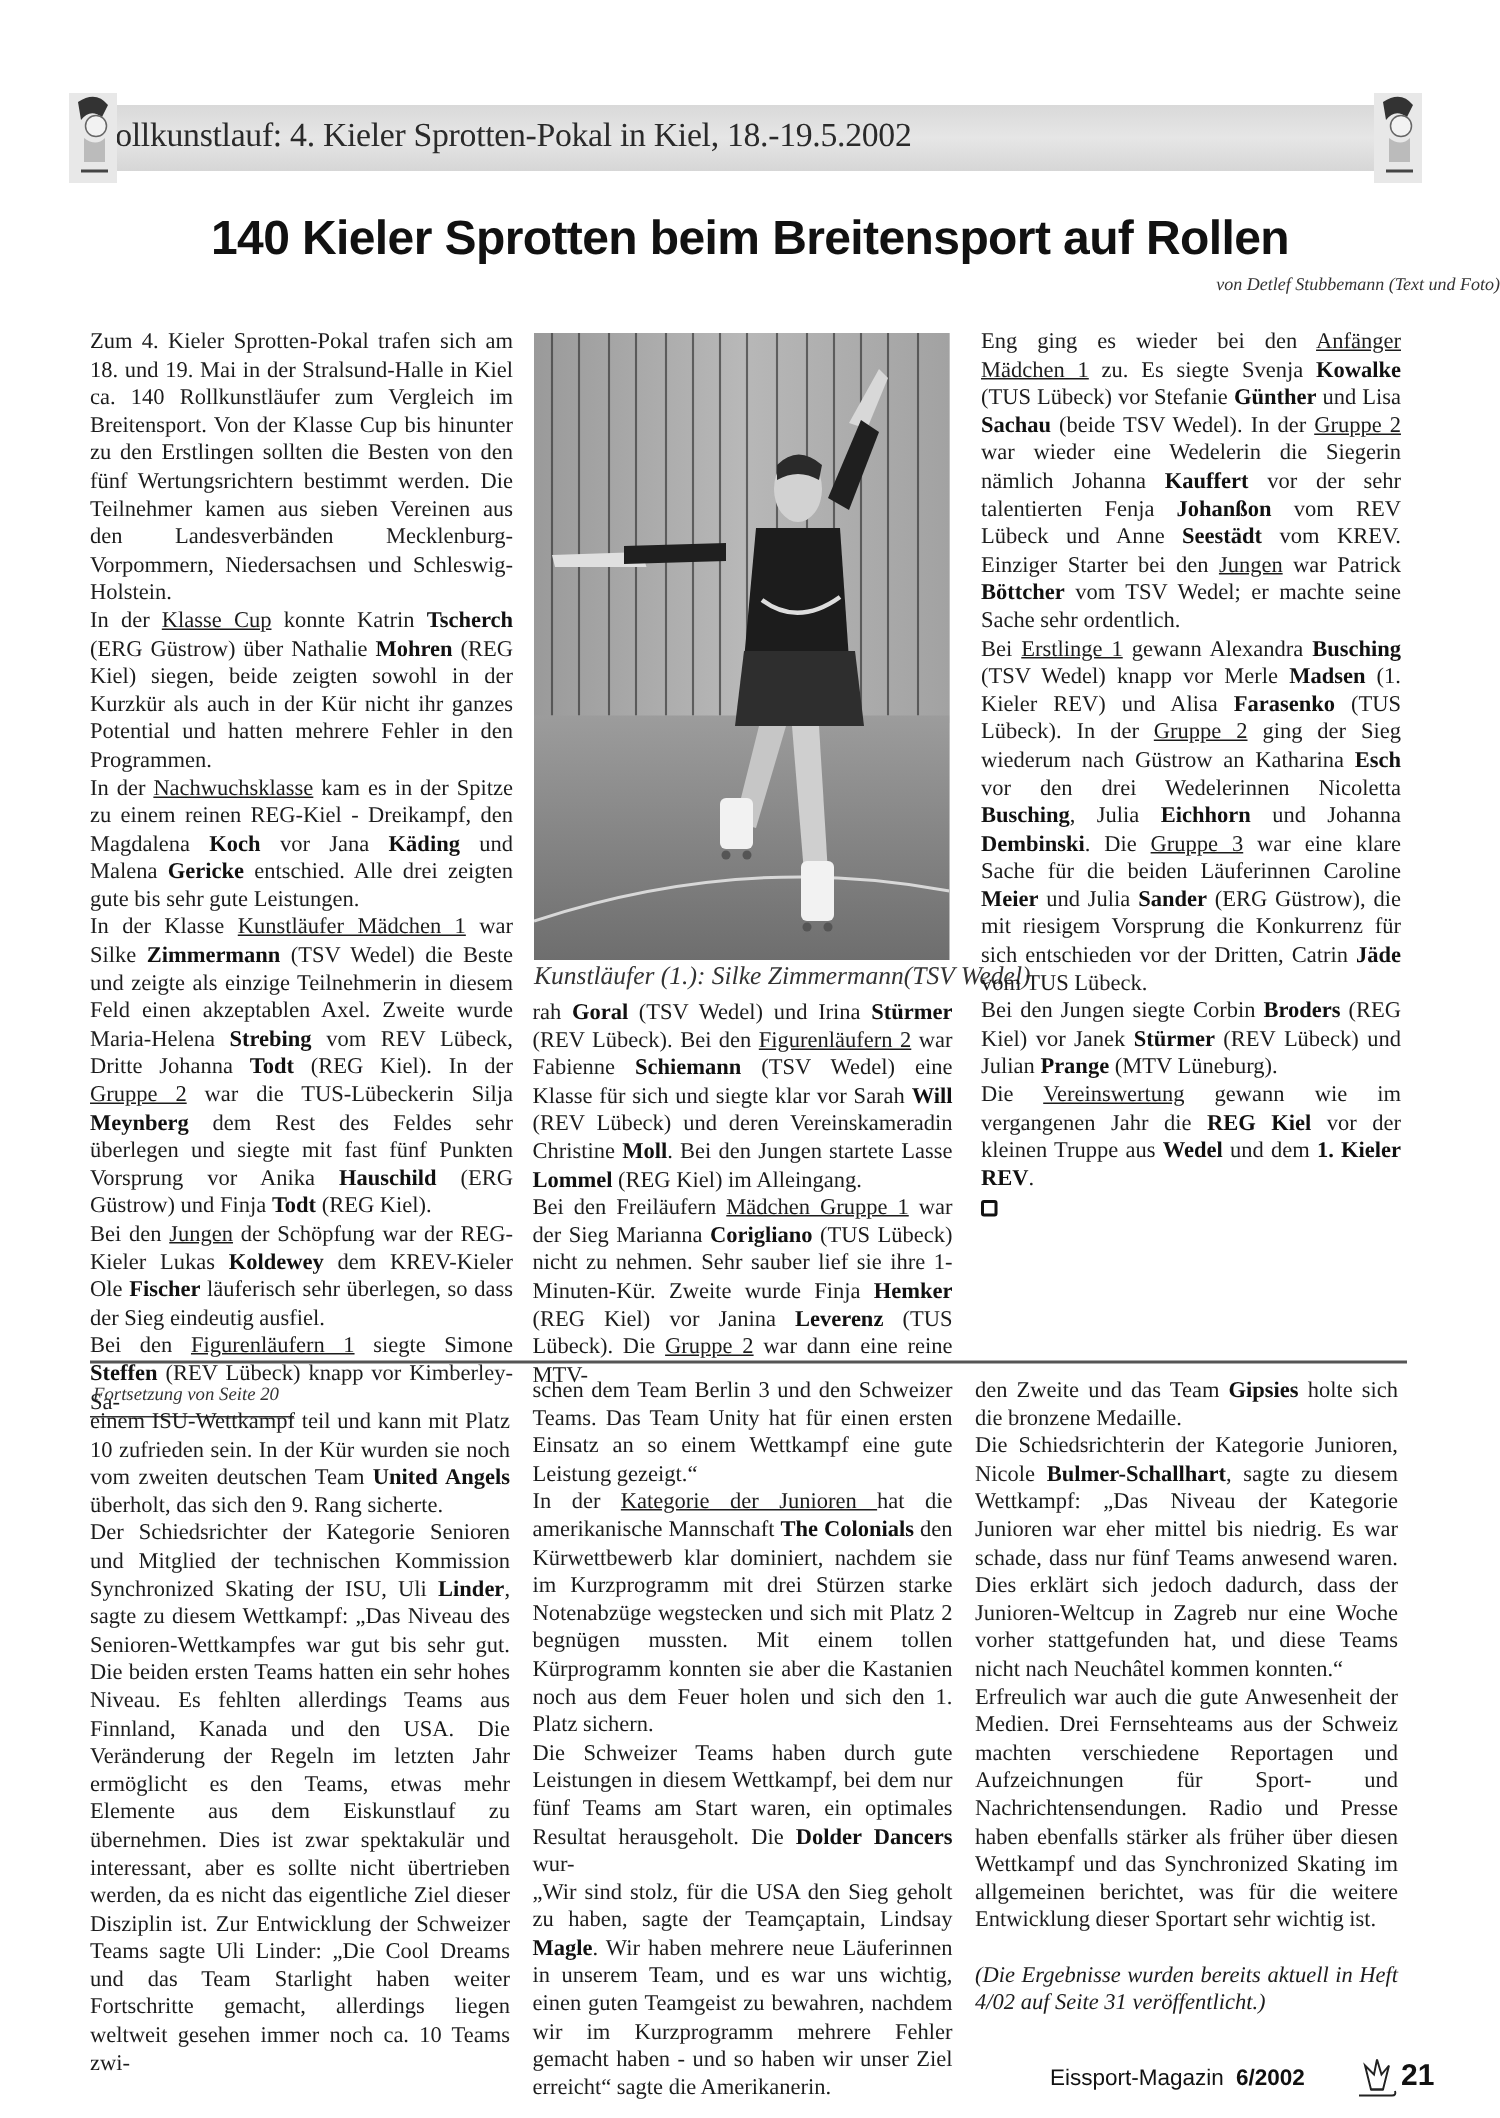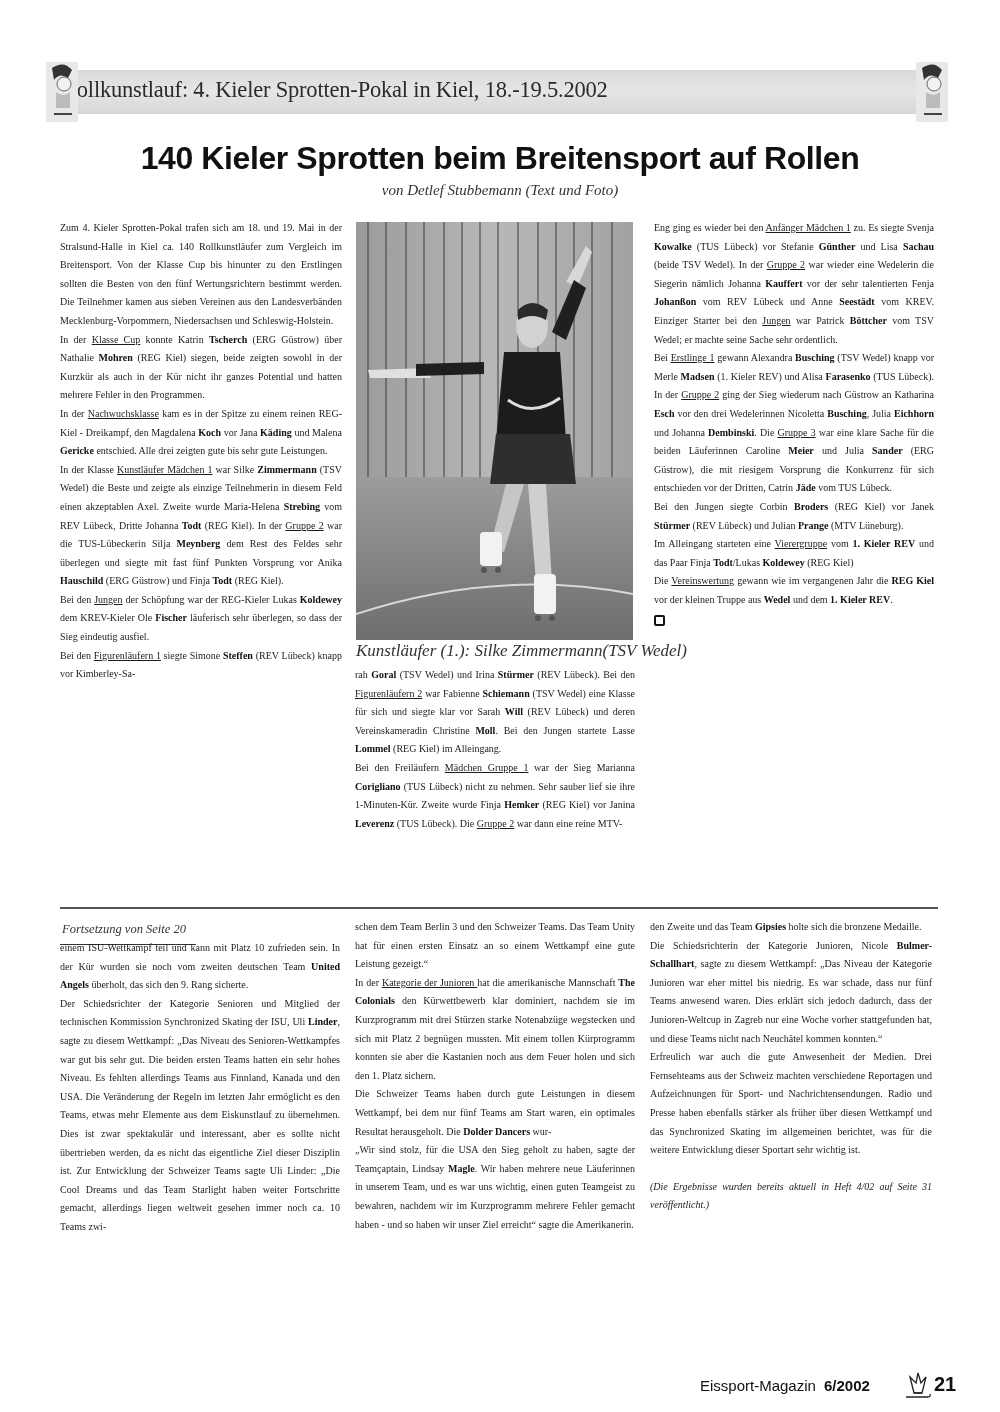--- a/index.html
+++ b/index.html
@@ -16,25 +16,25 @@
   }
   .mascot { position: absolute; top: 58px; width: 40px; height: 68px; }
   .mascot.left { left: 42px; }
   .mascot.right { left: 912px; }
 
   .headline {
     position: absolute; left: 0; right: 0; top: 140px; text-align: center;
     font-family: "Liberation Sans", "DejaVu Sans", sans-serif; font-weight: bold; font-size: 32px; color: #111; letter-spacing: -0.4px;
   }
   .byline {
-    position: absolute; left: 0; right: 0; top: 182px; text-align: center;
-    font-style: italic; font-size: 15px; color: #333;
+    position: absolute; left: 0; right: 0; top: 182px; text-align: right;
+    font-style: italic; font-size: 12px; color: #333;
   }
 
-  .col { position: absolute; font-size: 10px; line-height: 18.6px; text-align: justify; }
+  .col { position: absolute; font-size: 15px; line-height: 18.6px; text-align: justify; }
   .col p { margin: 0; }
   .col b { font-weight: bold; color: #111; }
   .col u { text-decoration: underline; }
   .c1 { left: 60px; top: 219px; width: 282px; }
   .c2t { left: 355px; top: 666px; width: 280px; }
   .c3 { left: 654px; top: 219px; width: 280px; }
 
   .photo {
     position: absolute; left: 356px; top: 222px; width: 277px; height: 418px;
     background: #8a8a8a; overflow: hidden;
@@ -151,21 +151,20 @@
 
 <div class="col c2t">
   <p>rah <b>Goral</b> (TSV Wedel) und Irina <b>Stürmer</b> (REV Lübeck). Bei den <u>Figurenläufern 2</u> war Fabienne <b>Schiemann</b> (TSV Wedel) eine Klasse für sich und siegte klar vor Sarah <b>Will</b> (REV Lübeck) und deren Vereinskameradin Christine <b>Moll</b>. Bei den Jungen startete Lasse <b>Lommel</b> (REG Kiel) im Alleingang.</p>
   <p>Bei den Freiläufern <u>Mädchen Gruppe 1</u> war der Sieg Marianna <b>Corigliano</b> (TUS Lübeck) nicht zu nehmen. Sehr sauber lief sie ihre 1-Minuten-Kür. Zweite wurde Finja <b>Hemker</b> (REG Kiel) vor Janina <b>Leverenz</b> (TUS Lübeck). Die <u>Gruppe 2</u> war dann eine reine MTV-</p>
 </div>
 
 <div class="col c3">
   <p>Eng ging es wieder bei den <u>Anfänger Mädchen 1</u> zu. Es siegte Svenja <b>Kowalke</b> (TUS Lübeck) vor Stefanie <b>Günther</b> und Lisa <b>Sachau</b> (beide TSV Wedel). In der <u>Gruppe 2</u> war wieder eine Wedelerin die Siegerin nämlich Johanna <b>Kauffert</b> vor der sehr talentierten Fenja <b>Johanßon</b> vom REV Lübeck und Anne <b>Seestädt</b> vom KREV. Einziger Starter bei den <u>Jungen</u> war Patrick <b>Böttcher</b> vom TSV Wedel; er machte seine Sache sehr ordentlich.</p>
   <p>Bei <u>Erstlinge 1</u> gewann Alexandra <b>Busching</b> (TSV Wedel) knapp vor Merle <b>Madsen</b> (1. Kieler REV) und Alisa <b>Farasenko</b> (TUS Lübeck). In der <u>Gruppe 2</u> ging der Sieg wiederum nach Güstrow an Katharina <b>Esch</b> vor den drei Wedelerinnen Nicoletta <b>Busching</b>, Julia <b>Eichhorn</b> und Johanna <b>Dembinski</b>. Die <u>Gruppe 3</u> war eine klare Sache für die beiden Läuferinnen Caroline <b>Meier</b> und Julia <b>Sander</b> (ERG Güstrow), die mit riesigem Vorsprung die Konkurrenz für sich entschieden vor der Dritten, Catrin <b>Jäde</b> vom TUS Lübeck.</p>
   <p>Bei den Jungen siegte Corbin <b>Broders</b> (REG Kiel) vor Janek <b>Stürmer</b> (REV Lübeck) und Julian <b>Prange</b> (MTV Lüneburg).</p>
-  <p>Im Alleingang starteten eine <u>Vierergruppe</u> vom <b>1. Kieler REV</b> und das Paar Finja <b>Todt</b>/Lukas <b>Koldewey</b> (REG Kiel)</p>
   <p>Die <u>Vereinswertung</u> gewann wie im vergangenen Jahr die <b>REG Kiel</b> vor der kleinen Truppe aus <b>Wedel</b> und dem <b>1. Kieler REV</b>.</p>
   <p><span class="endmark"></span></p>
 </div>
 
 <div class="divider"></div>
 <div class="cont-note">Fortsetzung von Seite 20</div>
 <div class="cont-rule"></div>
 
 <div class="col b1">
   <p>einem ISU-Wettkampf teil und kann mit Platz 10 zufrieden sein. In der Kür wurden sie noch vom zweiten deutschen Team <b>United Angels</b> überholt, das sich den 9. Rang sicherte.</p>

